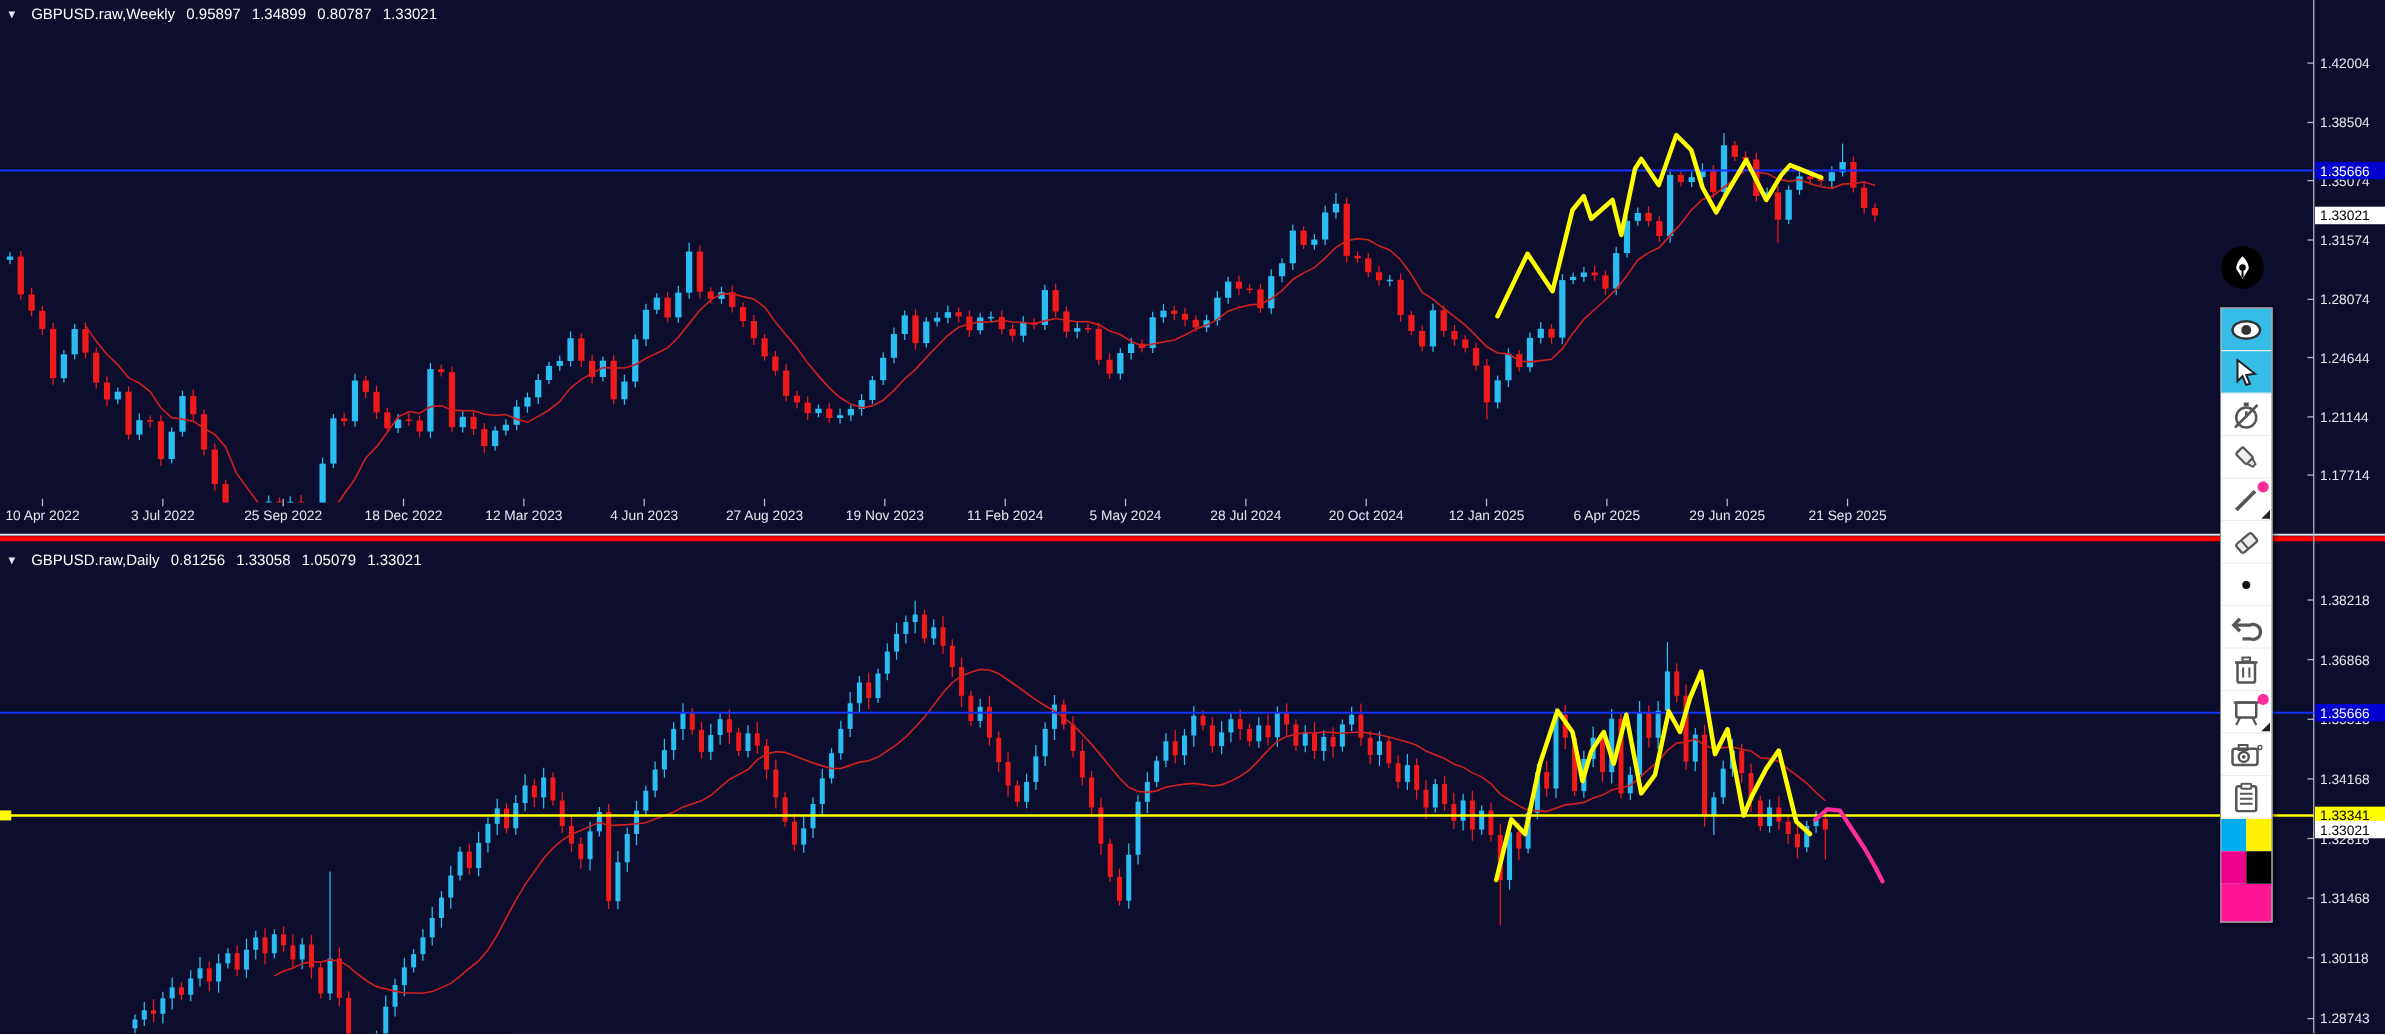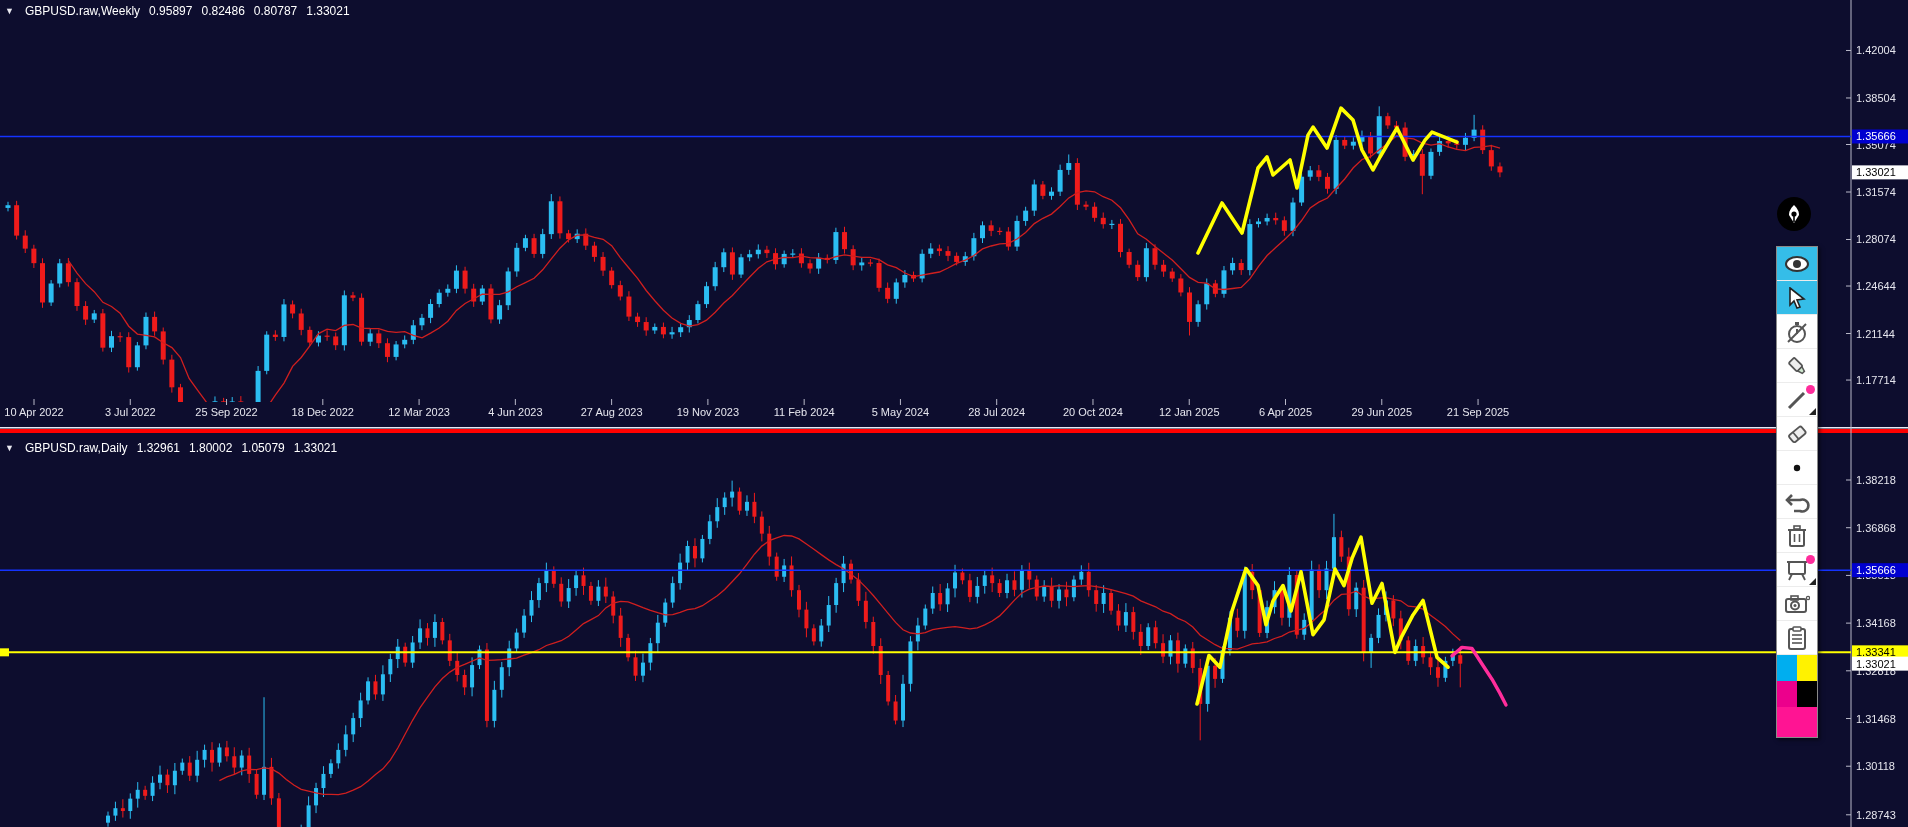--- a/index.html
+++ b/index.html
@@ -847,30 +847,30 @@
         <text x="1856" y="656.3321554770317" fill="#000000">1.33341</text>
         <rect x="1852" y="656.6395759717317" width="56" height="14" fill="#ffffff"></rect>
         <text x="1856" y="667.6395759717317" fill="#000000">1.33021</text>
       </g>
     </svg>
 
   <div class="pane-title" id="title-weekly" style="top: 4px;">
     <span class="tri">▼</span>
     <span class="sym">GBPUSD.raw,Weekly</span>
     <span>0.95897</span>
-    <span>0.82486</span>
+    <span>1.34899</span>
     <span>0.80787</span>
     <span>1.33021</span>
   </div>
 
   <div class="pane-title" id="title-daily" style="top: 441px;">
     <span class="tri">▼</span>
     <span class="sym">GBPUSD.raw,Daily</span>
-    <span>1.32961</span>
-    <span>1.80002</span>
+    <span>0.81256</span>
+    <span>1.33058</span>
     <span>1.05079</span>
     <span>1.33021</span>
   </div>
 
   <div id="toolbar">
     <div id="pen-fab">
       <svg width="20" height="20" viewBox="0 0 20 20">
         <path d="M10 1 C6 5 5 8 5 11 L10 19 L15 11 C15 8 14 5 10 1 Z" fill="#fff"></path>
         <circle cx="10" cy="10" r="2.6" fill="#000"></circle>
         <line x1="10" y1="12" x2="10" y2="18" stroke="#000" stroke-width="1.6"></line>

